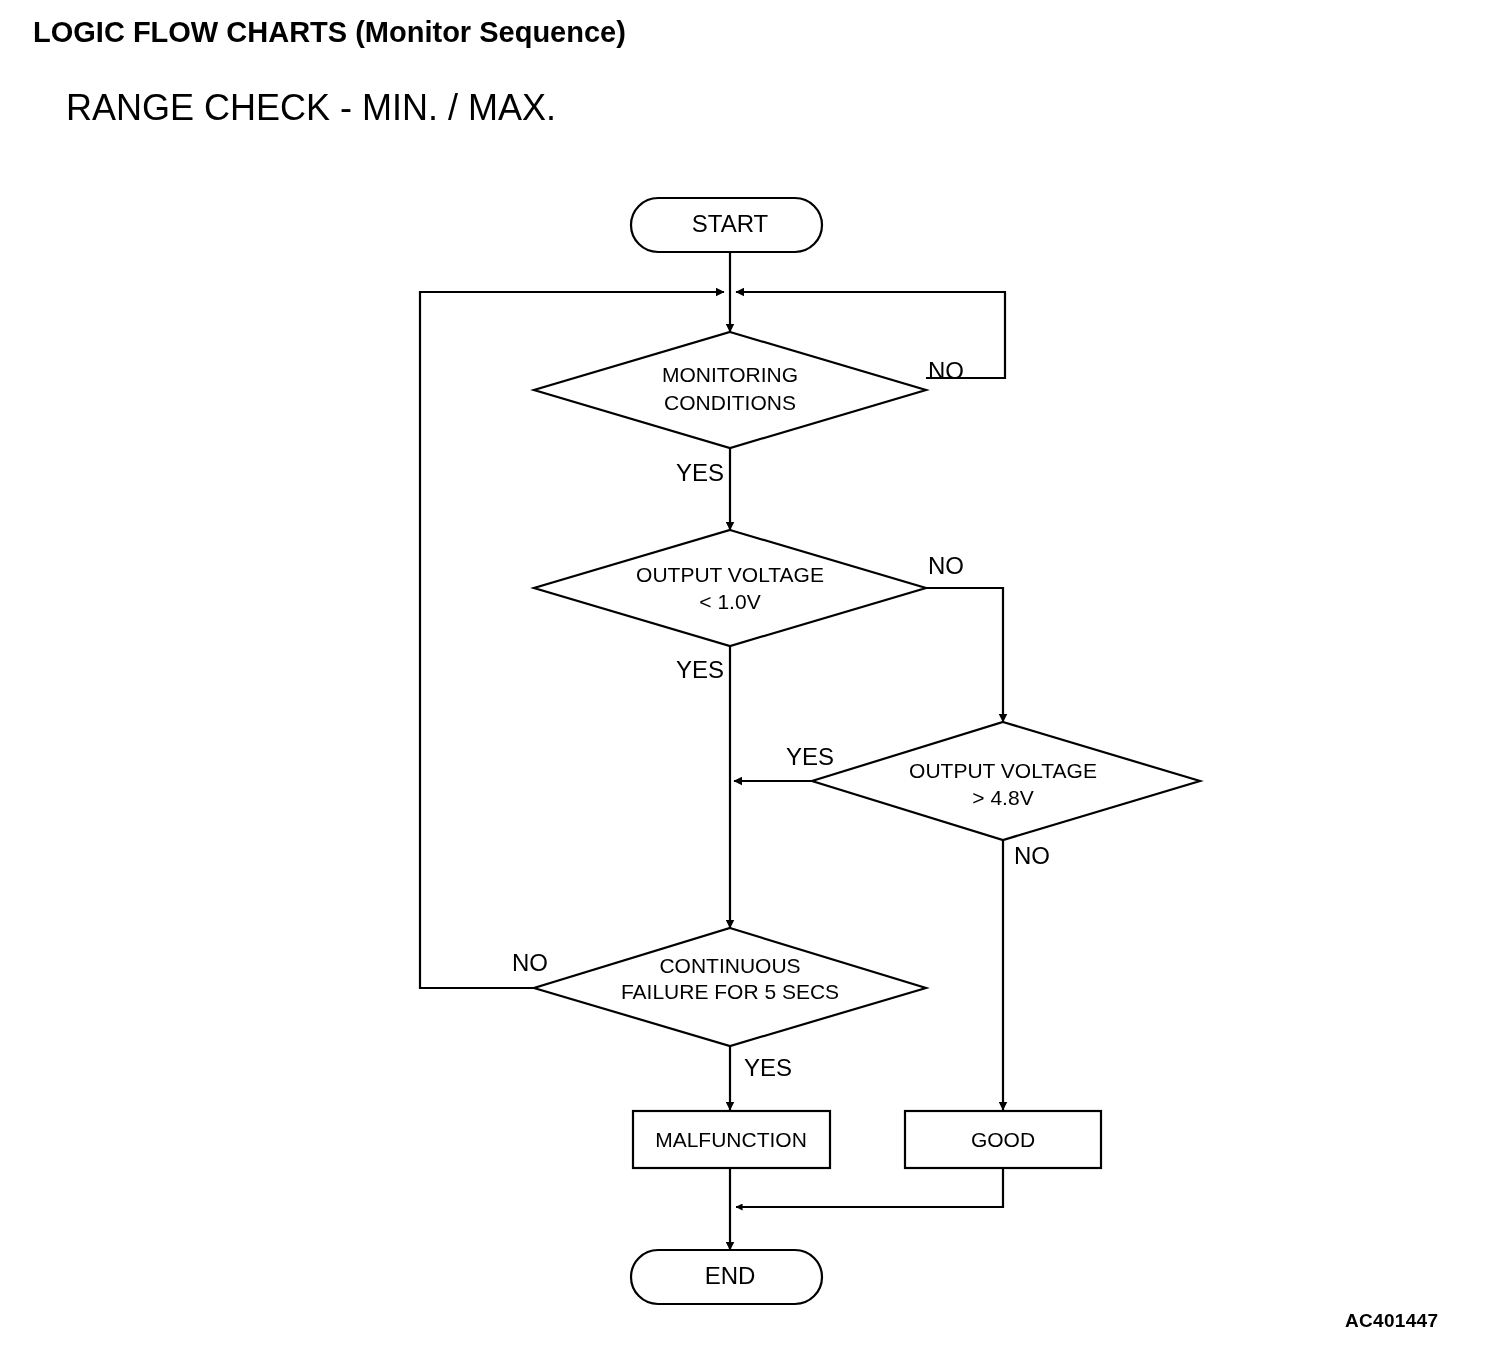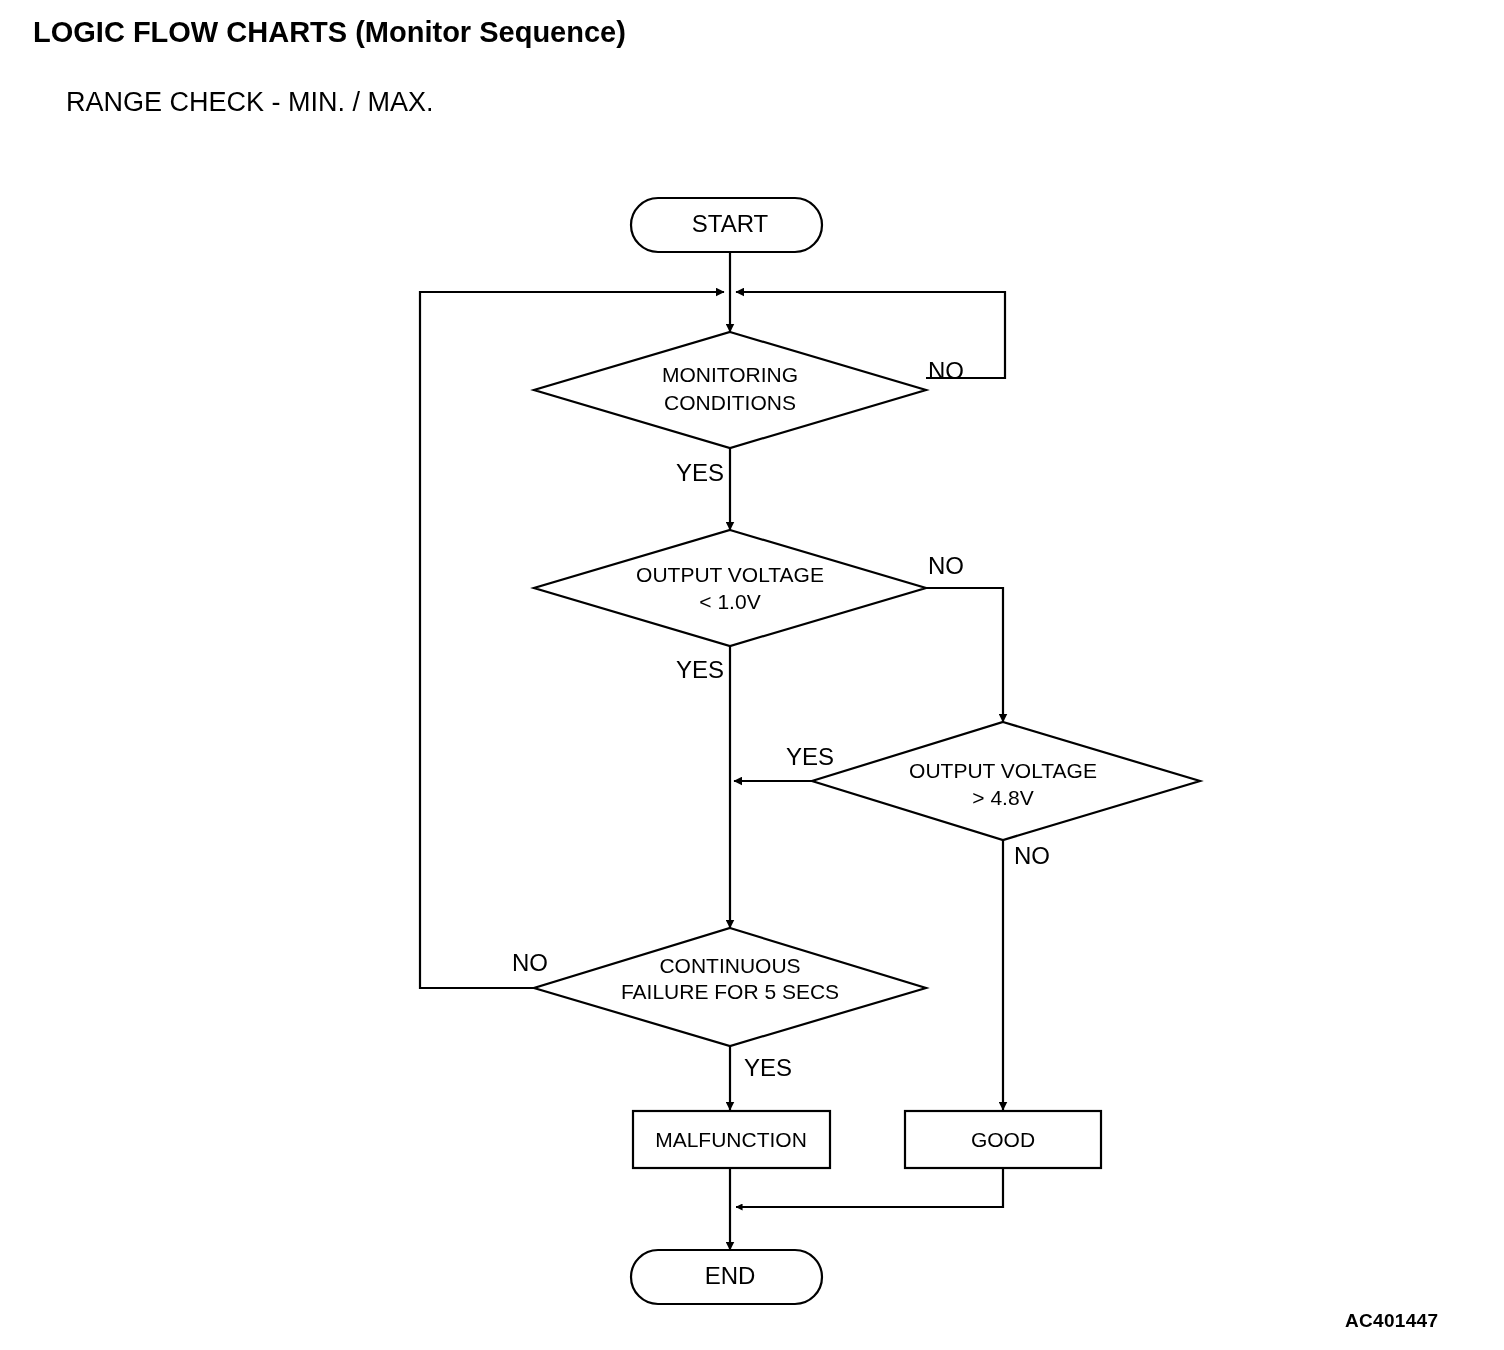--- a/index.html
+++ b/index.html
@@ -27,21 +27,21 @@
     top: 16px;
     font-size: 29px;
     font-weight: bold;
     letter-spacing: 0px;
     white-space: nowrap;
   }
   .subtitle {
     position: absolute;
     left: 66px;
     top: 87px;
-    font-size: 27px;
+    font-size: 36px;
     font-weight: normal;
     white-space: nowrap;
   }
   .figcode {
     position: absolute;
     left: 1345px;
     top: 1310px;
     font-size: 19px;
     font-weight: bold;
     letter-spacing: 0.3px;

